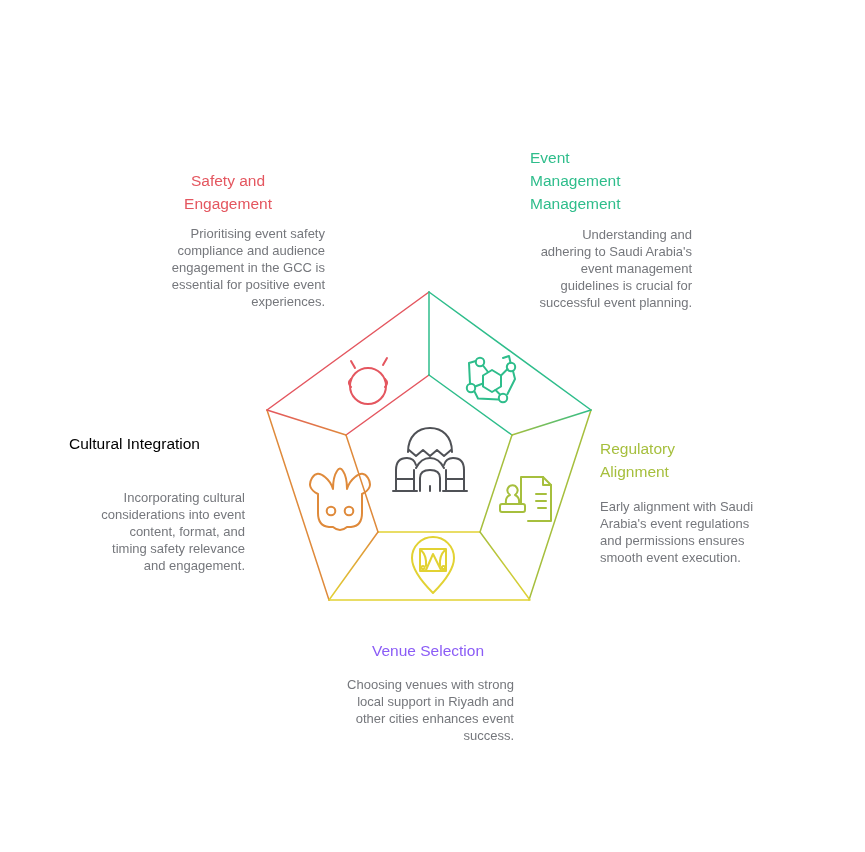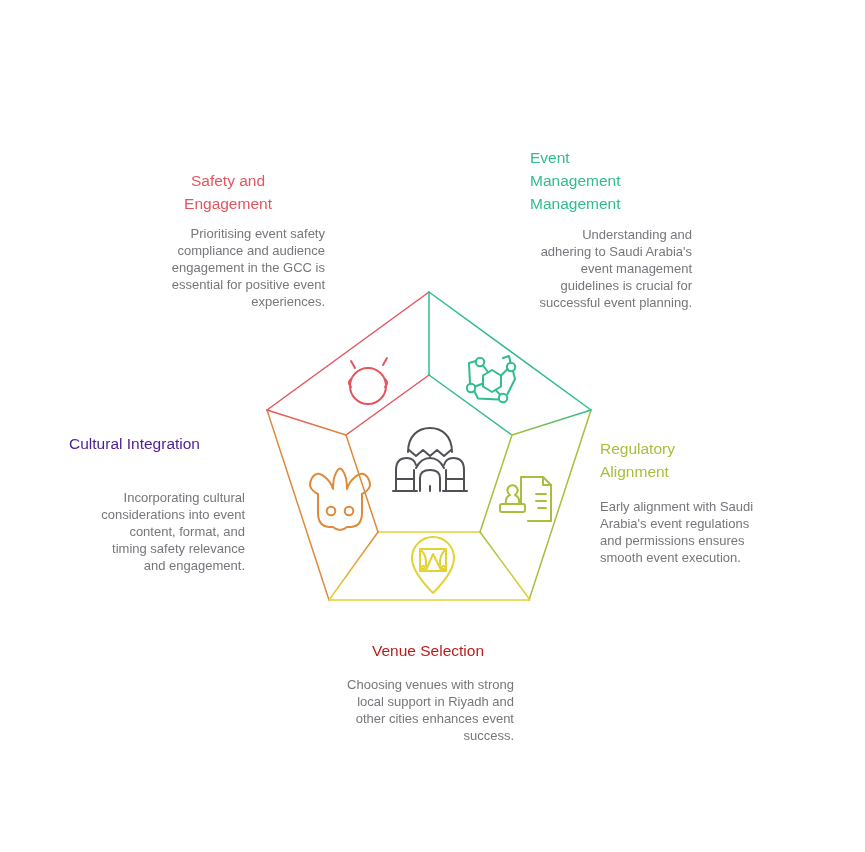--- a/index.html
+++ b/index.html
@@ -49,31 +49,31 @@
     <div class="section-heading safety-heading" style="color:#e4565f">Safety and Engagement</div>
     <div class="section-body safety-body">Prioritising event safety compliance and audience engagement in the GCC is essential for positive event experiences.</div>
   </div>
 
   <div>
     <div class="section-heading management-heading" style="color:#2ebd8b">Event Management Management</div>
     <div class="section-body management-body">Understanding and adhering to Saudi Arabia's event management guidelines is crucial for successful event planning.</div>
   </div>
 
   <div>
-    <div class="section-heading cultural-heading" style="color:#4c1d95">Cultural Integration</div>
+    <div class="section-heading cultural-heading" style="color:#000000">Cultural Integration</div>
     <div class="section-body cultural-body">Incorporating cultural considerations into event content, format, and timing safety relevance and engagement.</div>
   </div>
 
   <div>
     <div class="section-heading regulatory-heading" style="color:#a6bf3d">Regulatory Alignment</div>
     <div class="section-body regulatory-body">Early alignment with Saudi Arabia's event regulations and permissions ensures smooth event execution.</div>
   </div>
 
   <div>
-    <div class="section-heading venue-heading" style="color:#b91c1c">Venue Selection</div>
+    <div class="section-heading venue-heading" style="color:#8b5cf6">Venue Selection</div>
     <div class="section-body venue-body">Choosing venues with strong local support in Riyadh and other cities enhances event success.</div>
   </div>
 
   <svg class="pentagon" width="865" height="852" viewBox="0 0 865 852" fill="none" stroke-linecap="round" stroke-linejoin="round">
     <defs>
       <linearGradient id="gradLl" gradientUnits="userSpaceOnUse" x1="267" y1="410" x2="346" y2="435">
         <stop offset="0" stop-color="#e4565f"></stop>
         <stop offset="1" stop-color="#df8a3b"></stop>
       </linearGradient>
       <linearGradient id="gradRr" gradientUnits="userSpaceOnUse" x1="591" y1="410" x2="512" y2="435">

